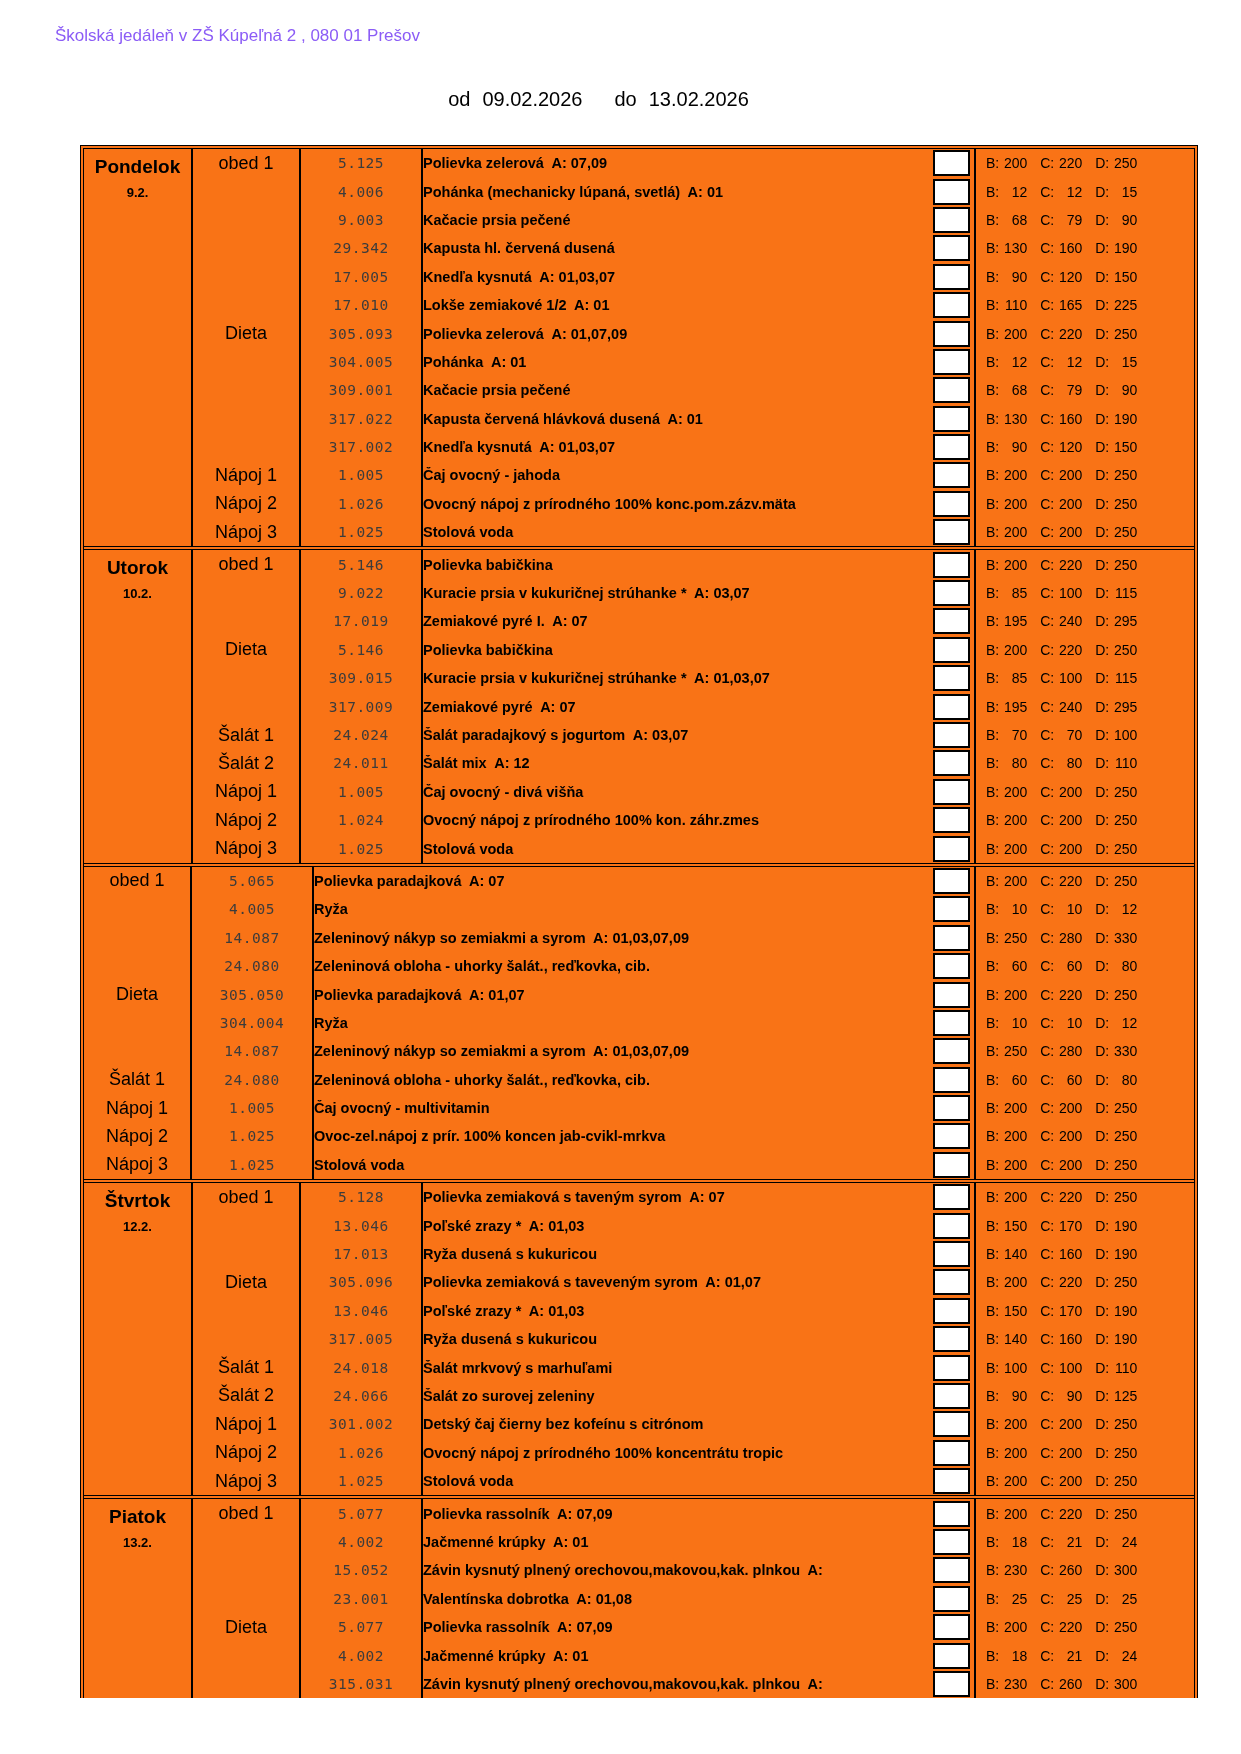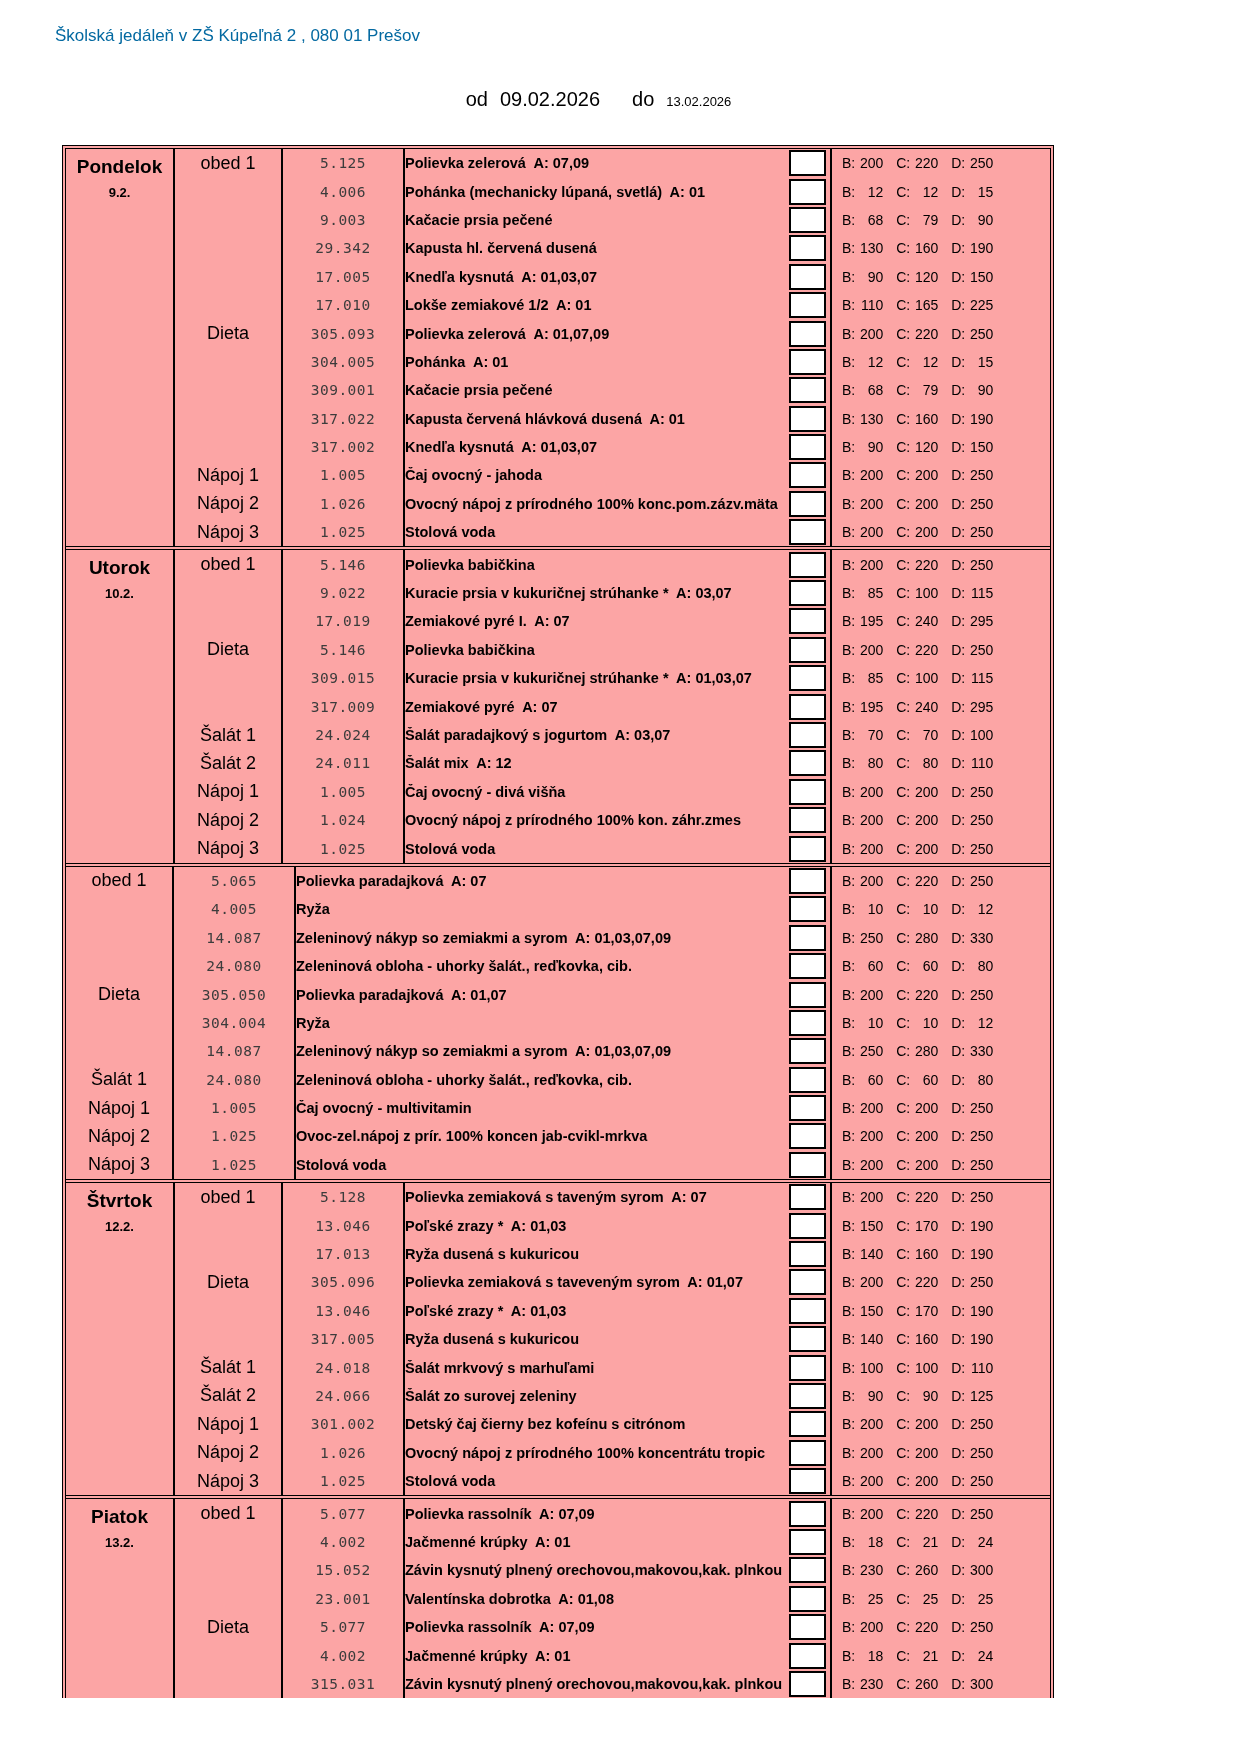--- a/index.html
+++ b/index.html
@@ -3,40 +3,40 @@
 <meta charset="utf-8">
 <style>
   * { margin:0; padding:0; box-sizing:border-box; }
   html,body { background:#ffffff; }
   body {
     width:1241px; height:1754px; position:relative; overflow:hidden;
     font-family:"Liberation Sans", sans-serif; color:#000;
   }
   .school-line {
     position:absolute; left:55px; top:26px;
-    font-size:17px; color:#0369a1;
+    font-size:17px; color:#8b5cf6;
   }
   .title-block {
     position:absolute; top:88px; left:0; width:100%;
     display:flex; justify-content:center; align-items:baseline;
     transform:translateX(-35px);
   }
   .title-main {
     font-family:"Liberation Serif", serif; font-weight:bold;
     font-size:45px; letter-spacing:-1px;
   }
   .title-od { font-size:20px; margin-left:26px; }
   .title-od-date { font-size:20px; margin-left:12px; }
   .title-do { font-size:20px; margin-left:32px; }
-  .title-do-date { font-size:13px; margin-left:12px; }
+  .title-do-date { font-size:20px; margin-left:12px; }
 
   .menu-table {
-    position:absolute; left:62px; top:145px; width:992px;
+    position:absolute; left:80px; top:145px; width:1118px;
     border:4px double #000; border-bottom:none;
-    background:#fca5a5;
+    background:#f97316;
   }
   .day-section { display:flex; }
   .day-section + .day-section { border-top:4px double #000; }
   .day-cell {
     width:109px; border-right:2px solid #000;
     text-align:center; padding-top:5px; flex:none;
   }
   .day-name { font-weight:bold; font-size:19px; line-height:26px; }
   .day-date { font-weight:bold; font-size:13px; line-height:26px; }
   .day-rows { flex:1; min-width:0; }

